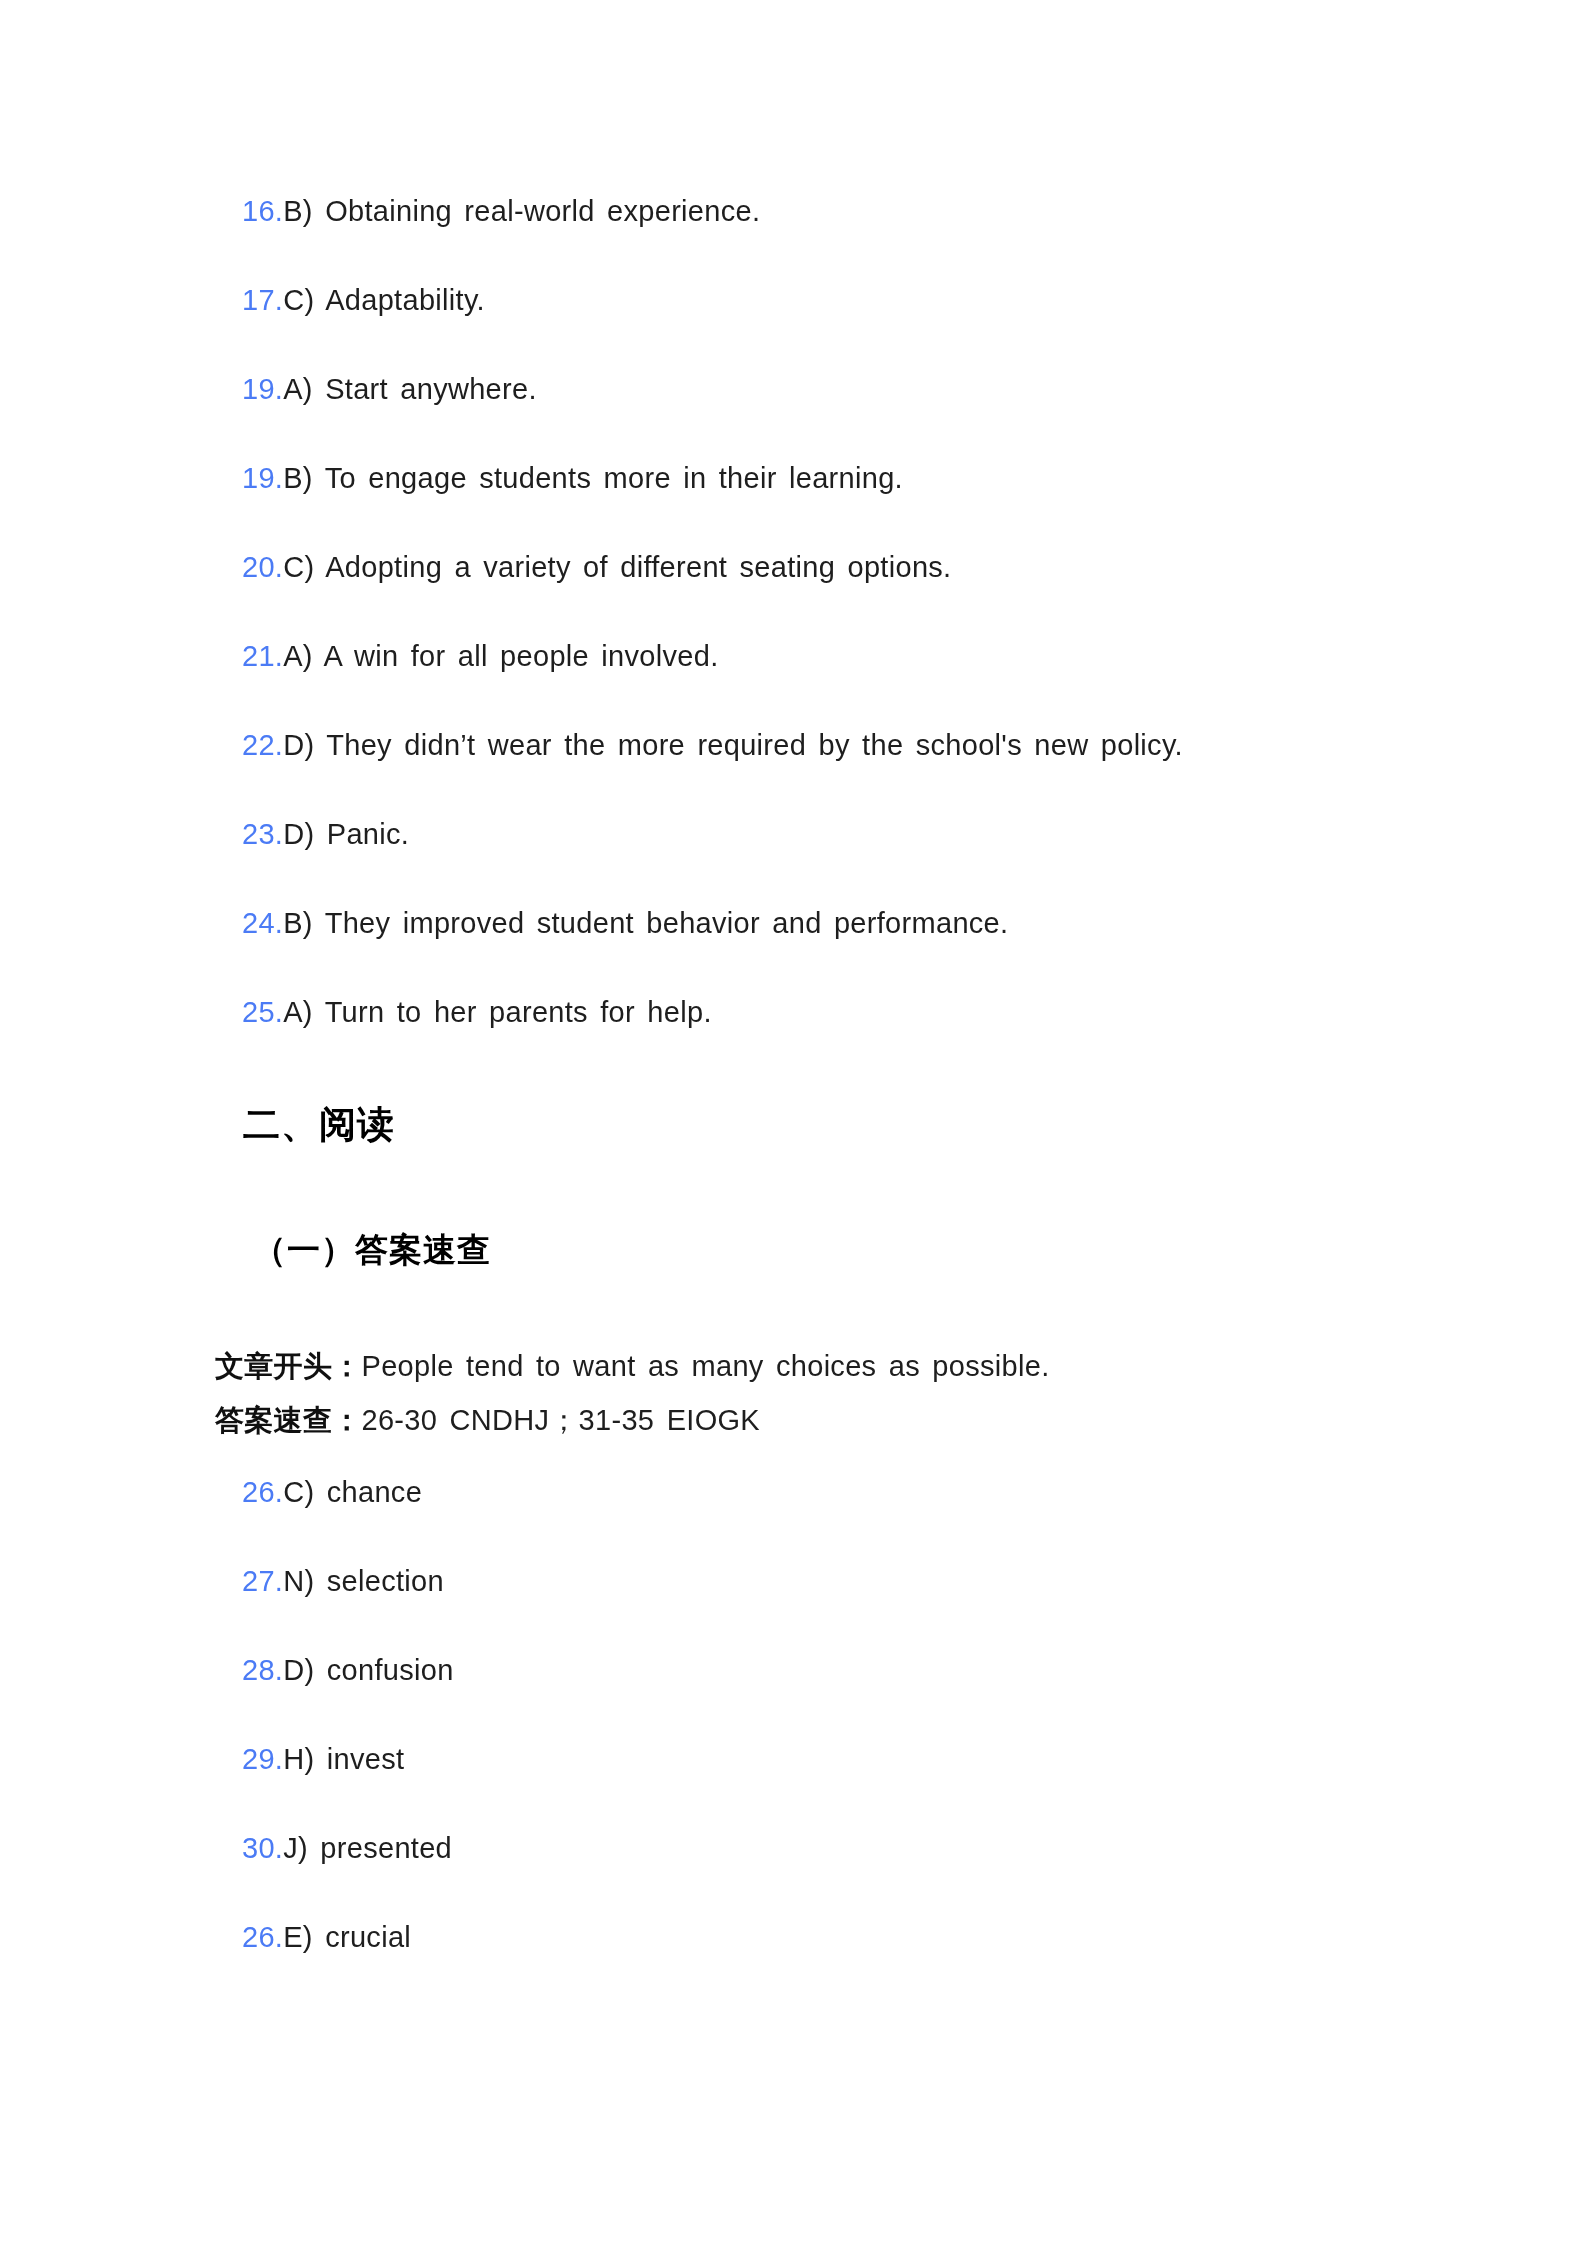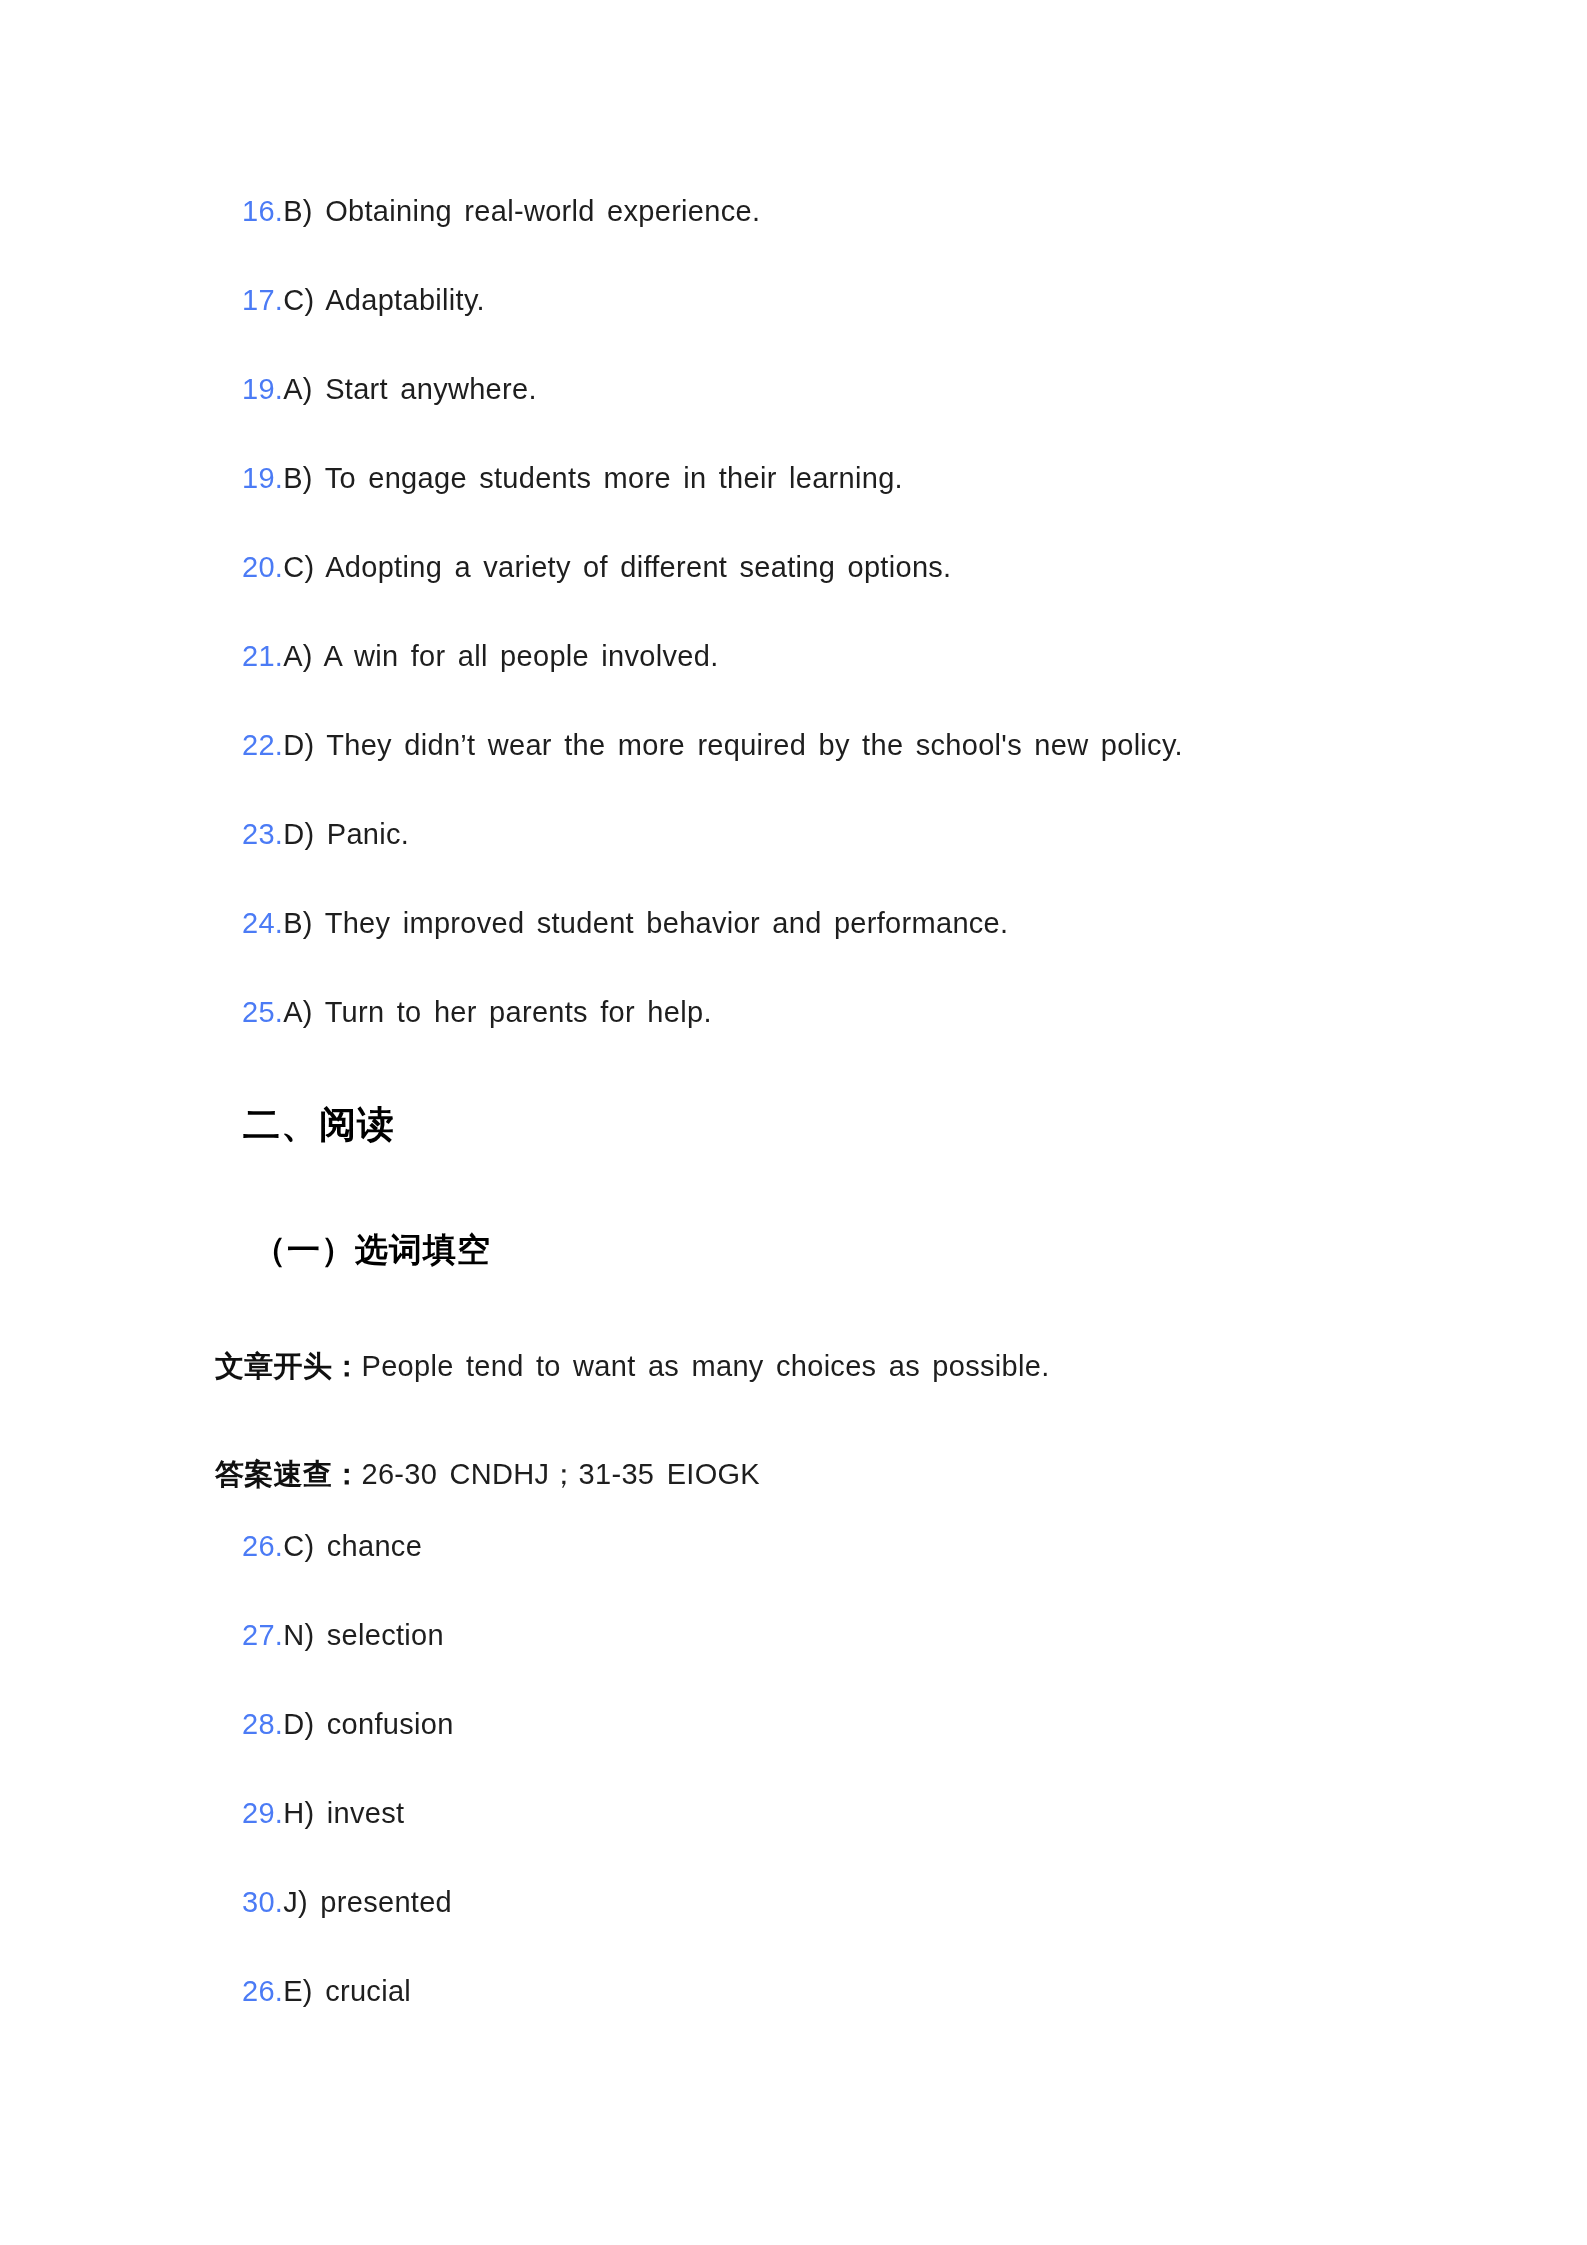--- a/index.html
+++ b/index.html
@@ -51,21 +51,21 @@
     letter-spacing: 1px;
   }
   .info-line {
     font-size: 29px;
     line-height: 33px;
     margin: 81px 0 0 0;
     word-spacing: 4px;
     letter-spacing: 0.3px;
     white-space: nowrap;
   }
-  .info-line.second { margin-top: 75px; }
+  .info-line.second { margin-top: 21px; }
   .info-label {
     font-weight: bold;
     color: #101010;
   }
   .info-text { color: #1e1e1e; }
   .ans-list.cloze { margin-top: 39px; }
 </style>
 </head>
 <body>
 
@@ -109,21 +109,21 @@
     <span class="ans-num">24.</span><span class="ans-txt">B) They improved student behavior and performance.</span>
   </div>
 
   <div class="ans-line">
     <span class="ans-num">25.</span><span class="ans-txt">A) Turn to her parents for help.</span>
   </div>
 </div>
 
     <div class="sec-title">二、阅读</div>
 
-    <div class="sub-title">（一）选词填空</div>
+    <div class="sub-title">（一）答案速查</div>
 
     <div class="info-line">
       <span class="info-label">文章开头：</span><span class="info-text">People tend to want as many choices as possible.</span>
     </div>
 
     <div class="info-line second">
       <span class="info-label">答案速查：</span><span class="info-text">26-30 CNDHJ；31-35 EIOGK</span>
     </div>
 
     <div class="ans-list cloze">

